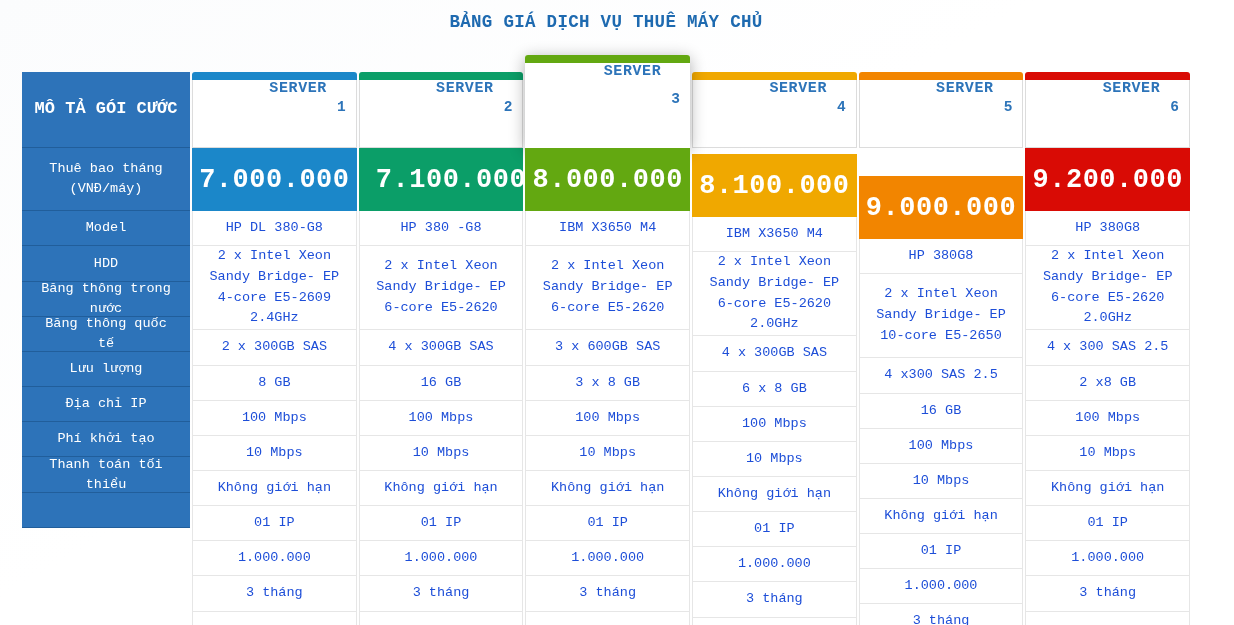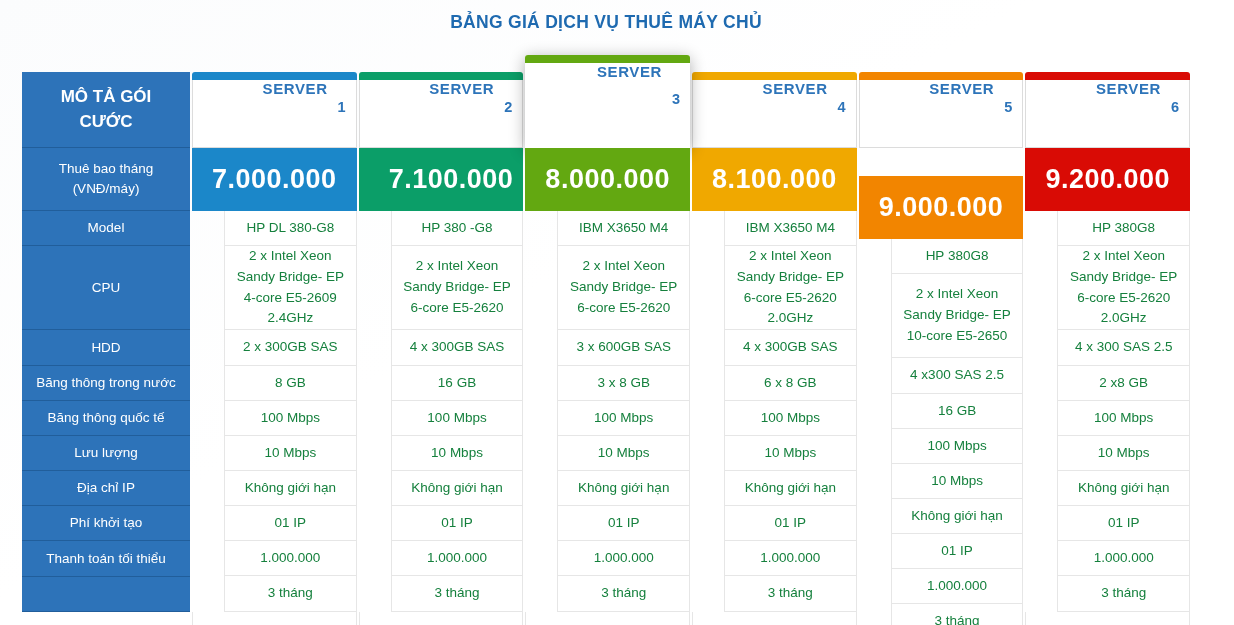--- a/index.html
+++ b/index.html
@@ -2,21 +2,21 @@
 <html><head>
 <meta charset="utf-8">
 <style>
   html,body{margin:0;padding:0;}
   body{
     width:1234px;height:625px;overflow:hidden;background:#fff;
     font-family:"Liberation Sans","DejaVu Sans",sans-serif;
     -webkit-font-smoothing:antialiased;
   }
   .stage{position:relative;width:1224px;height:625px;overflow:hidden;
-    background:linear-gradient(150deg,#fbfcfd 0%,#ffffff 45%);}
+    background:linear-gradient(150deg,#fbfcfd 0%,#ffffff 45%);font-family:Liberation Mono, monospace;}
   .page-title{
     position:absolute;top:12px;left:22px;width:1168px;text-align:center;
     color:#1e6ab0;font-size:17.5px;font-weight:700;letter-spacing:.3px;
   }
   .price-table{
     position:absolute;left:22px;top:72px;width:1168px;
     display:flex;gap:2px;align-items:flex-start;
   }
   
   .label-col{flex:0 0 168px;width:168px;background:#2d73b9;color:#fff;}
@@ -41,21 +41,21 @@
   .num-divider .hline{flex:1;height:1px;background:#4a86c0;}
   .num-divider .num{color:#2d74b9;font-size:14.5px;font-weight:600;padding:0 10px;}
   .price-cell{
     height:63px;display:flex;align-items:center;justify-content:center;
     color:#fff;font-size:27px;font-weight:700;letter-spacing:.5px;
   }
   .cell{
     background:#fff;box-sizing:border-box;
     border-left:1px solid #e6e6e6;border-right:1px solid #e6e6e6;border-bottom:1px solid #e6e6e6;
     display:flex;align-items:center;justify-content:center;text-align:center;
-    color:#15803d;font-size:13.5px;padding:4px 10px;line-height:1.55;margin-left:32px;
+    color:#1d4ed8;font-size:13.5px;padding:4px 10px;line-height:1.55;
   }
   .stub{background:#fff;border-left:1px solid #e6e6e6;border-right:1px solid #e6e6e6;height:35px;}
   .label-stub{height:35px;background:#2d73b9;}
   
   .col.featured{position:relative;z-index:2;}
   .col.featured .col-head{
     margin-top:-17px;height:93px;background:#fff;border-radius:3px 3px 0 0;
     box-shadow:0 3px 16px rgba(0,0,0,.32);
   }
   .col.featured .server-head{height:85px;border:none;}
@@ -66,21 +66,20 @@
 <div class="stage">
 
   <div class="page-title">BẢNG GIÁ DỊCH VỤ THUÊ MÁY CHỦ</div>
 
   <div class="price-table">
 
     <div class="label-col">
       <div class="corner-cell">MÔ TẢ GÓI CƯỚC</div>
       <div class="rl h63">Thuê bao tháng (VNĐ/máy)</div>
       <div class="rl h35">Model</div>
-      <div class="rl h84">CPU</div>
       <div class="rl h36">HDD</div>
       <div class="rl h35">Băng thông trong nước</div>
       <div class="rl h35">Băng thông quốc tế</div>
       <div class="rl h35">Lưu lượng</div>
       <div class="rl h35">Địa chỉ IP</div>
       <div class="rl h35">Phí khởi tạo</div>
       <div class="rl h36">Thanh toán tối thiểu</div>
       <div class="label-stub"></div>
     </div>
 
@@ -167,21 +166,21 @@
         <div class="topbar" style="background-color: rgb(240, 168, 0);"></div>
         <div class="server-head">
           <div class="server-name">SERVER</div>
           <div class="num-divider">
             <span class="hline"></span>
             <span class="num">4</span>
             <span class="hline"></span>
           </div>
         </div>
       </div>
-      <div class="price-cell" style="background-color: rgb(240, 168, 0);">8.100.000</div>
+      <div class="price-cell" style="background-color: rgb(240, 168, 0); margin-top: 6px;">8.100.000</div>
       <div class="cell h35">IBM X3650 M4</div>
       <div class="cell h84">2 x Intel Xeon Sandy Bridge- EP 6-core E5-2620 2.0GHz</div>
       <div class="cell h36">4 x 300GB SAS</div>
       <div class="cell h35">6 x 8 GB</div>
       <div class="cell h35">100 Mbps</div>
       <div class="cell h35">10 Mbps</div>
       <div class="cell h35">Không giới hạn</div>
       <div class="cell h35">01 IP</div>
       <div class="cell h35">1.000.000</div>
       <div class="cell h36">3 tháng</div>

